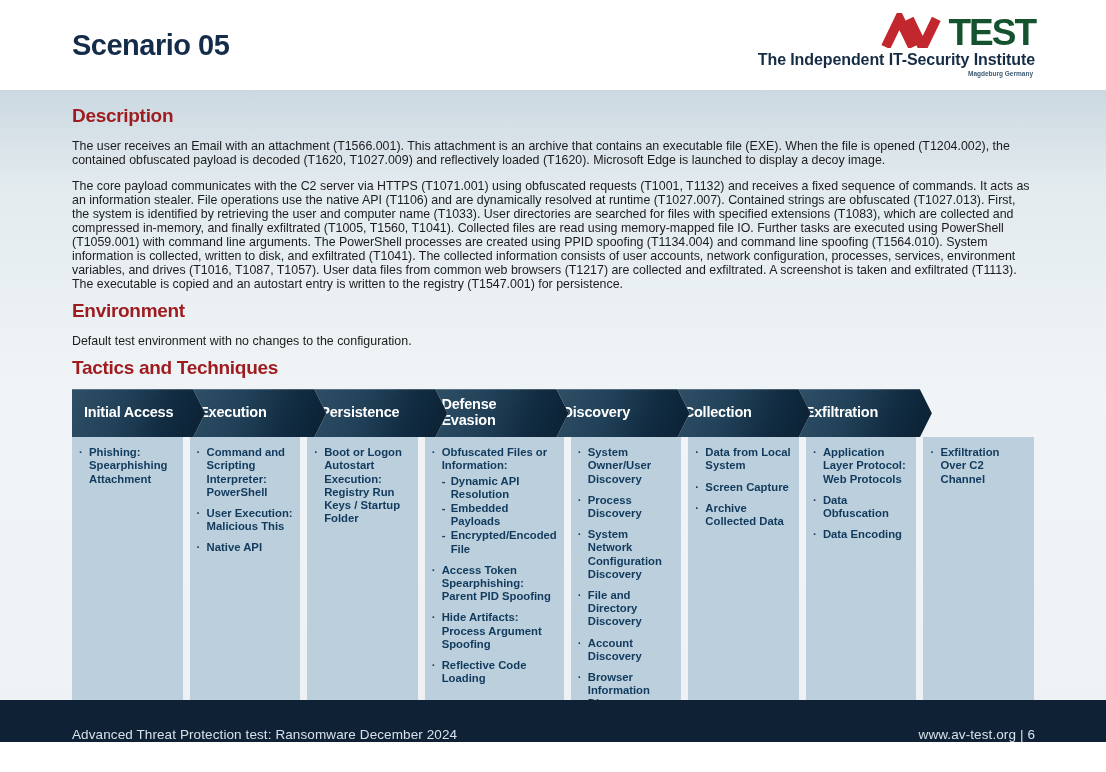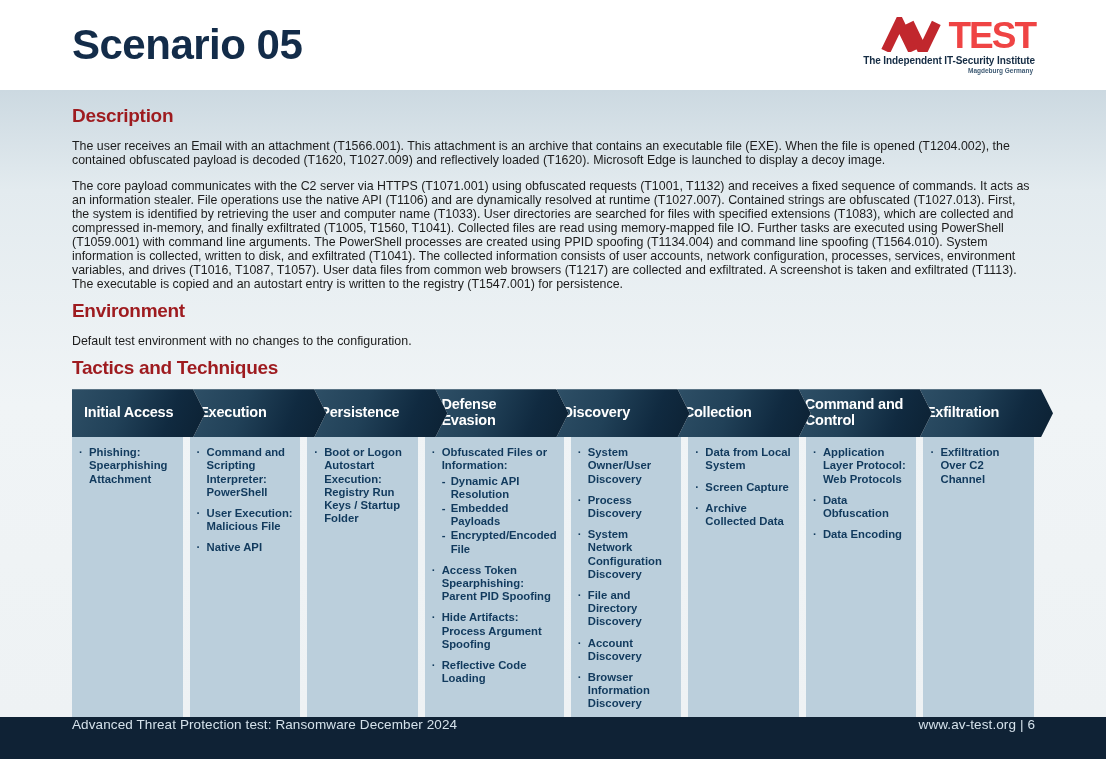--- a/index.html
+++ b/index.html
@@ -3,26 +3,26 @@
 <meta charset="utf-8">
 <style>
   * { box-sizing: border-box; margin: 0; padding: 0; }
   html,body { width:1106px; height:772px; }
   body { font-family: "Liberation Sans", sans-serif; background:#ffffff; }
 
   .page { width:1106px; height:772px; display:flex; flex-direction:column; background:#ffffff; overflow:hidden; }
 
   
   .topbar { height:90px; flex:0 0 90px; background:#ffffff; display:flex; align-items:center; justify-content:space-between; padding:0 71px 0 72px; }
-  .page-title { font-size:42px; font-weight:bold; color:#132c49; letter-spacing:-0.5px; }
+  .page-title { font-size:29px; font-weight:bold; color:#132c49; letter-spacing:-0.5px; }
 
   .logo { display:flex; flex-direction:column; align-items:flex-end; }
   .logo-row { display:flex; align-items:flex-end; gap:4px; }
-  .logo-test { font-size:37px; font-weight:bold; color:#ef4444; letter-spacing:-2px; line-height:0.82; }
-  .logo-tagline { font-size:10px; font-weight:bold; color:#152c44; margin-top:3px; letter-spacing:-0.1px; }
+  .logo-test { font-size:37px; font-weight:bold; color:#14532d; letter-spacing:-2px; line-height:0.82; }
+  .logo-tagline { font-size:16px; font-weight:bold; color:#152c44; margin-top:3px; letter-spacing:-0.1px; }
   .logo-sub { font-size:6.5px; font-weight:bold; color:#3f5b74; margin-top:1px; padding-right:2px; }
 
   
   .content { flex:1 1 auto; background:linear-gradient(180deg,#ccd9e1 0%,#e3ebef 16%,#f0f4f6 50%,#eef2f4 100%); padding:6px 72px 0 72px; overflow:hidden; }
 
   h2.sec { font-size:19px; font-weight:bold; color:#9e1b1f; margin:9px 0 4px 0; letter-spacing:-0.3px; }
   .content p { font-size:12.4px; line-height:1.13; color:#1c1c1c; margin:12px 0 9px 0; }
 
   
   .tactics { margin-top:10px; }
@@ -41,21 +41,21 @@
   .tech-item { display:flex; font-size:11.3px; font-weight:bold; color:#113a5d; line-height:1.17; margin-bottom:8px; }
   .tech-item:last-child { margin-bottom:0; }
   .marker { flex:0 0 10px; }
   .sub-list { list-style:none; margin-top:2px; }
   .sub-item { display:flex; font-size:11.3px; font-weight:bold; color:#113a5d; line-height:1.17; margin-top:1px; }
   .sub-item .marker { flex:0 0 9px; }
 
   .irow { display:flex; gap:7px; padding-top:9px; }
 
   
-  .footer { flex:0 0 42px; margin-bottom:13px; background:#0f2235; display:flex; align-items:flex-start; justify-content:space-between; padding:0 71px 0 72px; }
+  .footer { flex:0 0 42px; margin-bottom:30px; background:#0f2235; display:flex; align-items:flex-end; justify-content:space-between; padding:0 71px 0 72px; }
   .footer span { font-size:13.5px; color:#d4e1ea; letter-spacing:0.1px; }
   .footer .f-right { cursor:pointer; }
 </style>
 </head>
 <body>
 
 <div class="page">
 
   <header class="topbar">
     <h1 class="page-title">Scenario 05</h1>
@@ -95,23 +95,20 @@
           </div>
           <div class="hcell" style="z-index: 17;">
             <span>Defense Evasion</span>
           </div>
           <div class="hcell" style="z-index: 16;">
             <span>Discovery</span>
           </div>
           <div class="hcell" style="z-index: 15;">
             <span>Collection</span>
           </div>
-          <div class="hcell" style="z-index: 14;">
-            <span>Command and Control</span>
-          </div>
           <div class="hcell" style="z-index: 13;">
             <span>Exfiltration</span>
           </div>
         </div>
       <div class="brow">
           <div class="bcell">
             <ul class="tech-list">
               <li class="tech-item">
                 <span class="marker">·</span>
                 <span>Phishing: Spearphishing Attachment</span>
@@ -119,21 +116,21 @@
             </ul>
           </div>
           <div class="bcell">
             <ul class="tech-list">
               <li class="tech-item">
                 <span class="marker">·</span>
                 <span>Command and Scripting Interpreter: PowerShell</span>
               </li>
               <li class="tech-item">
                 <span class="marker">·</span>
-                <span>User Execution: Malicious File</span>
+                <span>User Execution: Malicious This</span>
               </li>
               <li class="tech-item">
                 <span class="marker">·</span>
                 <span>Native API</span>
               </li>
             </ul>
           </div>
           <div class="bcell">
             <ul class="tech-list">
               <li class="tech-item">

